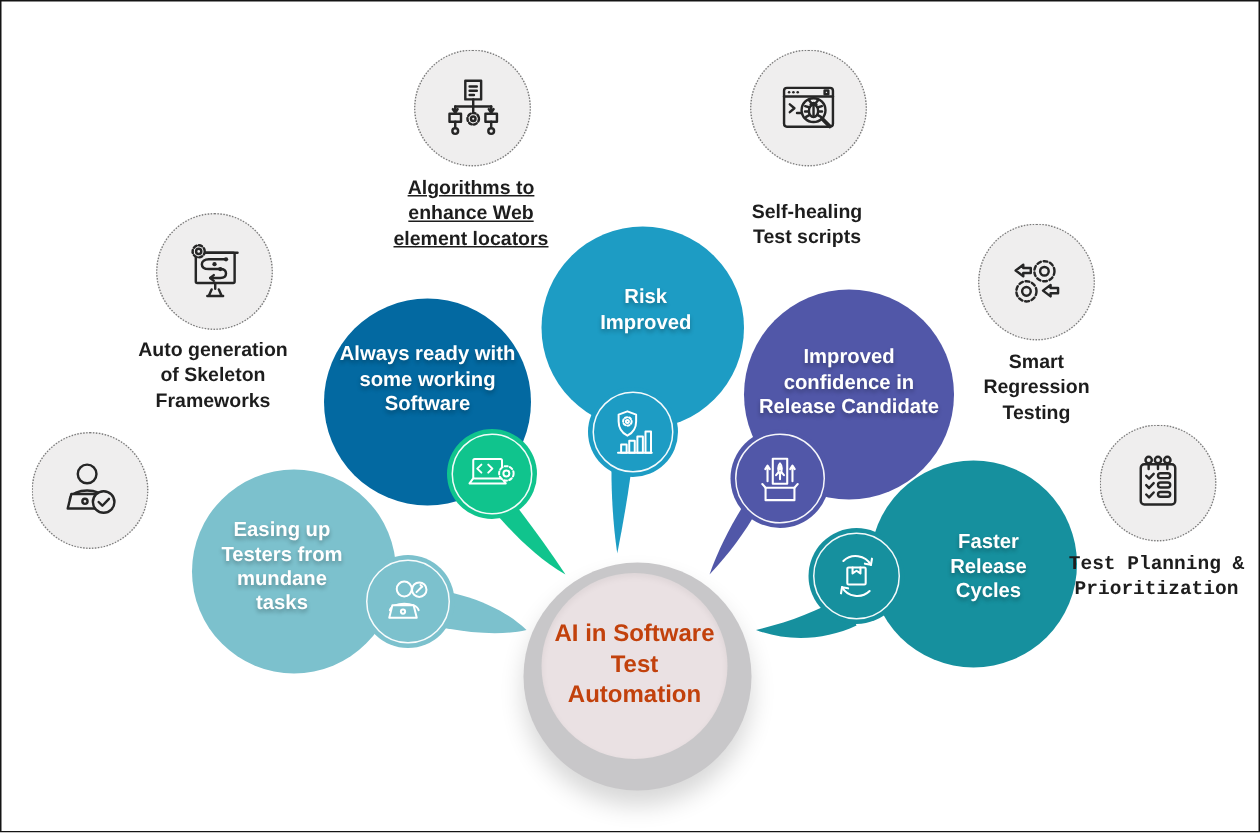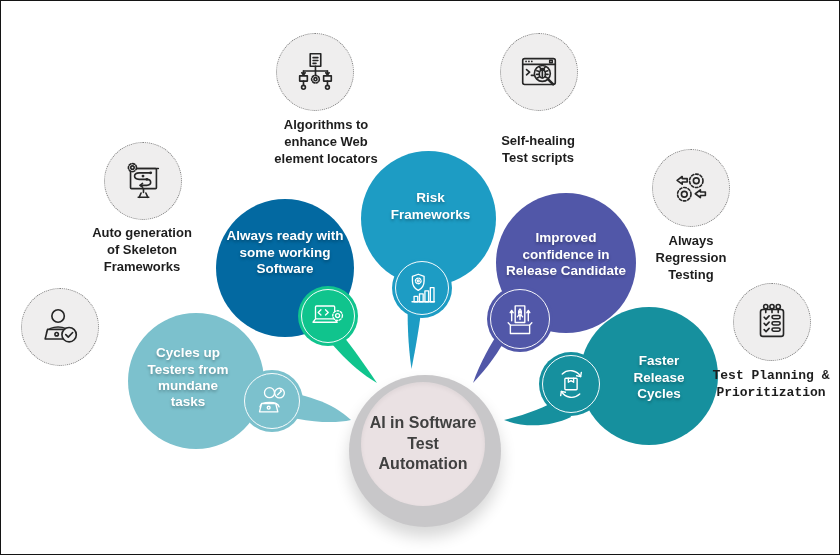--- a/index.html
+++ b/index.html
@@ -28,21 +28,21 @@
   .node-icon svg{position:relative;color:#ffffff;}
   .center-outer{
     position:absolute;left:348px;top:374px;width:152px;height:152px;
     border-radius:50%;z-index:4;box-shadow:0 10px 16px rgba(0,0,0,.16);
   }
   .center-inner{
     position:absolute;left:12px;top:7px;width:124px;height:124px;border-radius:50%;
     display:flex;align-items:center;justify-content:center;text-align:center;
     box-shadow:inset 0 2px 5px rgba(0,0,0,.06);
   }
-  .center-label{font-size:16px;font-weight:700;line-height:1.3;width:118px;color:#404040;}
+  .center-label{font-size:16px;font-weight:700;line-height:1.3;width:118px;color:#c2410c;}
   .sat-circle{
     position:absolute;width:78px;height:78px;border-radius:50%;z-index:2;box-sizing:border-box;
     border:1.6px dotted #7b7b7b;display:flex;align-items:center;justify-content:center;
   }
   .sat-circle svg{color:#262626;--satfill:#efeeee;}
   .sat-label{
     position:absolute;z-index:2;font-size:13px;font-weight:700;color:#1d1d1d;
     line-height:1.3;text-align:center;
   }
 </style>
@@ -53,29 +53,29 @@
 
   <svg class="tails" width="840" height="555" viewBox="0 0 840 555">
     <path d="M 262 388 C 305 392 332 402 350 419 C 328 424 295 420 258 408 Z" fill="#7cc1cd"></path>
     <path d="M 312 298 C 336 326 356 352 376 382 C 348 366 326 338 308 314 Z" fill="#10c48d"></path>
     <path d="M 407 295 L 422 295 C 419 322 415 345 410.5 368 C 407 344 406 318 407 295 Z" fill="#1d9cc4"></path>
     <path d="M 508 332 C 497 352 487 366 472 382 C 479 362 489 344 501 326 Z" fill="#5157a8"></path>
     <path d="M 562 396 C 543 407 524 414 503 419 C 524 427 549 426 570 416 Z" fill="#16909e"></path>
   </svg>
 
   <div class="bubble" style="left: 127px; top: 312px; width: 136px; height: 136px; background: rgb(124, 193, 205); --bg: #7cc1cd;">
-    <div class="bubble-label" style="width:96px;transform:translate(-8px,-3px);">Cycles up Testers from mundane tasks</div>
+    <div class="bubble-label" style="width:96px;transform:translate(-8px,-3px);">Easing up Testers from mundane tasks</div>
   </div>
 
   <div class="bubble" style="left: 215px; top: 198px; width: 138px; height: 138px; background: #0369a1; --bg: #10c48d;">
     <div class="bubble-label" style="width:124px;transform:translate(0,-15px);">Always ready with some working Software</div>
   </div>
 
   <div class="bubble" style="left: 360px; top: 150px; width: 135px; height: 135px; background: rgb(29, 156, 196); --bg: #1d9cc4;">
-    <div class="bubble-label" style="width:80px;transform:translate(2px,-12px);">Risk Frameworks</div>
+    <div class="bubble-label" style="width:80px;transform:translate(2px,-12px);">Risk Improved</div>
   </div>
 
   <div class="bubble" style="left: 495px; top: 192px; width: 140px; height: 140px; background: rgb(81, 87, 168); --bg: #5157a8;">
     <div class="bubble-label" style="width:132px;transform:translate(0,-8px);">Improved confidence in Release Candidate</div>
   </div>
 
   <div class="bubble" style="left: 579px; top: 306px; width: 138px; height: 138px; background: rgb(22, 144, 158); --bg: #16909e;">
     <div class="bubble-label" style="width:60px;transform:translate(10px,2px);">Faster Release Cycles</div>
   </div>
 
@@ -181,21 +181,21 @@
       <rect x="8" y="28" width="8" height="5.5"></rect>
       <rect x="33" y="28" width="8" height="5.5"></rect>
       <path d="M24.5 23 v4"></path>
       <circle cx="24.5" cy="31.5" r="4" stroke-dasharray="2 1.6"></circle>
       <circle cx="24.5" cy="31.5" r="1.6"></circle>
       <path d="M12 33.5 v4.5 M37 33.5 v4.5"></path>
       <circle cx="12" cy="40" r="2"></circle>
       <circle cx="37" cy="40" r="2"></circle>
     </svg>
   </div>
-  <div class="sat-label" style="left:265px;top:116px;width:120px;">Algorithms to enhance Web element locators</div>
+  <div class="sat-label" style="left:253px;top:116px;width:120px;text-decoration:underline;">Algorithms to enhance Web element locators</div>
 
   <div class="sat-circle" style="left: 499px; top: 32px; background: rgb(239, 238, 238); --bg: #efeeee;">
     <svg width="46" height="46" viewBox="0 0 48 48" fill="none" stroke="currentColor" stroke-width="1.7" stroke-linecap="round" stroke-linejoin="round">
       <rect x="7" y="10" width="34" height="27" rx="2"></rect>
       <path d="M7 16 h34"></path>
       <circle cx="10.5" cy="13" r="0.9" fill="currentColor" stroke="none"></circle>
       <circle cx="13.5" cy="13" r="0.9" fill="currentColor" stroke="none"></circle>
       <circle cx="16.5" cy="13" r="0.9" fill="currentColor" stroke="none"></circle>
       <rect x="35.2" y="11.8" width="2.6" height="2.6"></rect>
       <path d="M11 21.5 l3.2 2.7 -3.2 2.7 M16 27.5 h3.5"></path>
@@ -212,21 +212,21 @@
   <div class="sat-circle" style="left: 651px; top: 148px; background: rgb(239, 238, 238); --bg: #efeeee;">
     <svg width="46" height="46" viewBox="0 0 48 48" fill="none" stroke="currentColor" stroke-width="1.7" stroke-linecap="round" stroke-linejoin="round">
       <circle cx="29.5" cy="16.5" r="7" stroke-dasharray="2.6 2"></circle>
       <circle cx="29.5" cy="16.5" r="3"></circle>
       <circle cx="17" cy="30.5" r="7" stroke-dasharray="2.6 2"></circle>
       <circle cx="17" cy="30.5" r="3"></circle>
       <path d="M20 14.2 h-5.2 v-2.2 l-5.3 4 5.3 4 v-2.2 h5.2 z"></path>
       <path d="M39 28.2 h-5.2 v-2.2 l-5.3 4 5.3 4 v-2.2 h5.2 z"></path>
     </svg>
   </div>
-  <div class="sat-label" style="left:644px;top:232px;width:92px;">Always Regression Testing</div>
+  <div class="sat-label" style="left:644px;top:232px;width:92px;">Smart Regression Testing</div>
 
   <div class="sat-circle" style="left: 732px; top: 282px; background: rgb(239, 238, 238); --bg: #efeeee;">
     <svg width="46" height="46" viewBox="0 0 48 48" fill="none" stroke="currentColor" stroke-width="1.7" stroke-linecap="round" stroke-linejoin="round">
       <rect x="12" y="11" width="24" height="28" rx="2.5"></rect>
       <circle cx="17.5" cy="8" r="2.2"></circle>
       <circle cx="24" cy="8" r="2.2"></circle>
       <circle cx="30.5" cy="8" r="2.2"></circle>
       <path d="M17.5 10.2 v4 M24 10.2 v4 M30.5 10.2 v4"></path>
       <path d="M15.8 19 l2 2 3.2 -3.4"></path>
       <rect x="24" y="17.2" width="8.5" height="3.4" rx="1.7"></rect>

